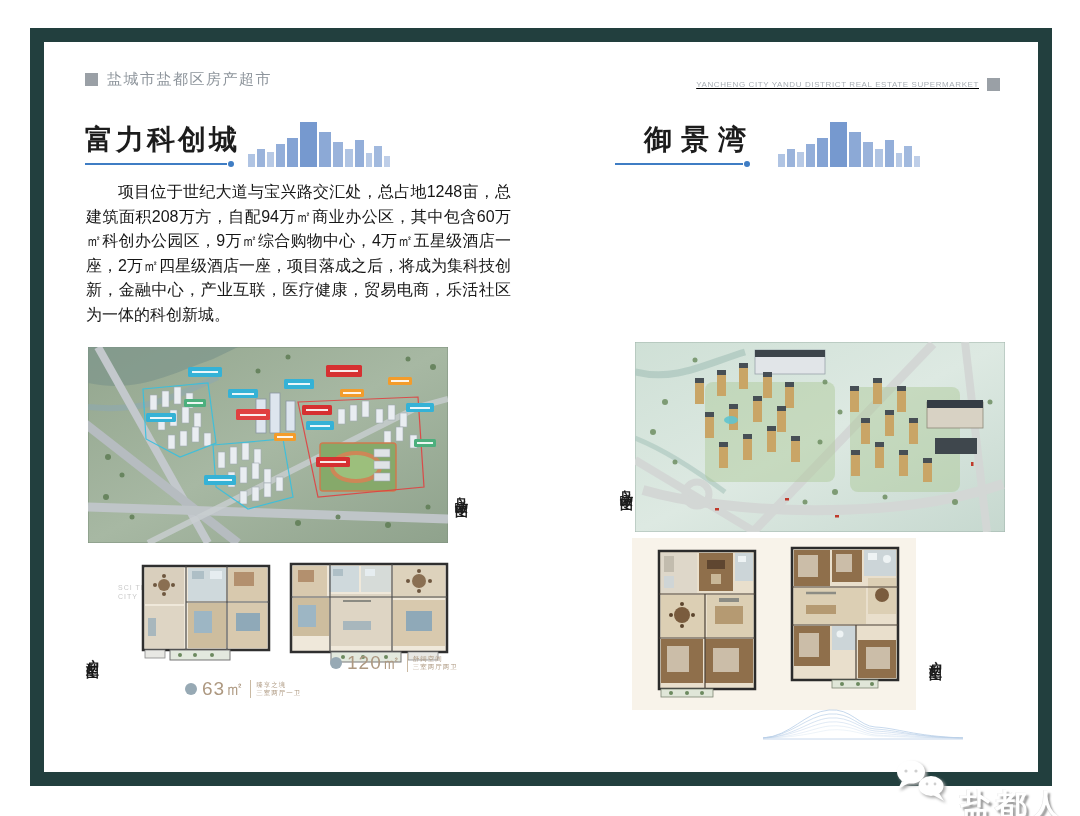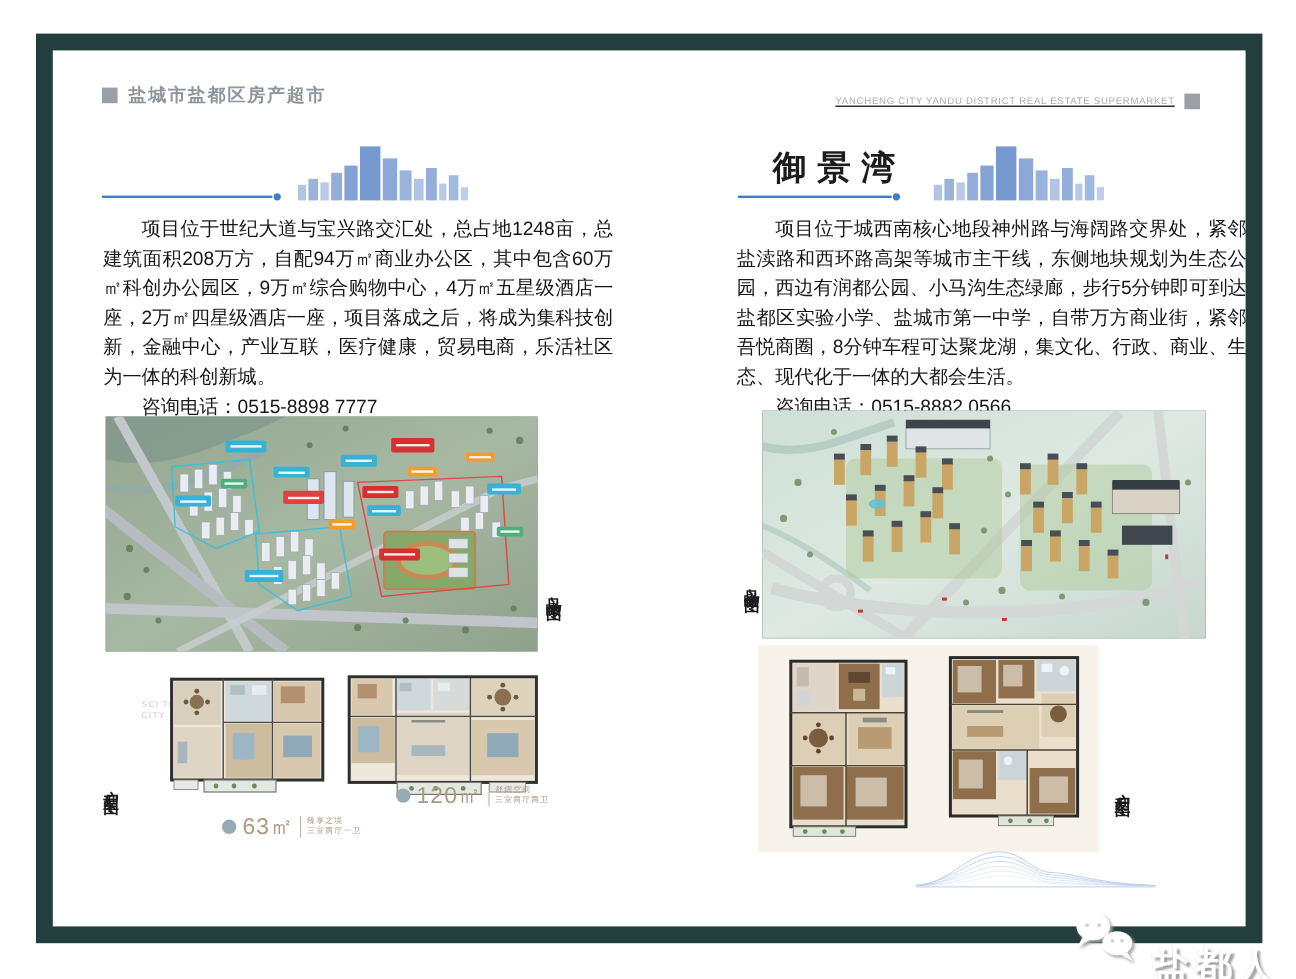--- a/index.html
+++ b/index.html
@@ -7,21 +7,21 @@
     position:relative; width:1080px; height:816px; background:#fff;
     font-family:"Liberation Sans","DejaVu Sans",sans-serif; overflow:hidden;
   }
   .frame {
     position:absolute; left:30px; top:28px; width:1022px; height:758px;
     border:14px solid var(--frame-color,#223f3e); box-sizing:border-box;
   }
   
   .hdr-left { position:absolute; left:85px; top:70px; display:flex; align-items:center; gap:9px; }
   .hdr-sq { width:13px; height:13px; background:var(--header-gray,#9aa0a6); }
-  .hdr-left .hdr-txt { font-size:15px; font-weight:bold; color:#8e959c; letter-spacing:1.5px; }
+  .hdr-left .hdr-txt { font-size:15px; font-weight:normal; color:#8e959c; letter-spacing:1.5px; }
   .hdr-right { position:absolute; right:80px; top:78px; display:flex; align-items:center; gap:8px;text-decoration:underline; }
   .hdr-right .hdr-txt-en { font-size:8px; color:#a8aeb4; letter-spacing:0.6px; }
   
   .col-title {
     position:absolute; font-family:"Liberation Serif","DejaVu Serif",serif;
     font-size:28px; font-weight:bold; color:#1c1c1c; letter-spacing:3px;
   }
   .col-title.right { letter-spacing:9px; }
   .title-line { position:absolute; height:2px; background:var(--accent-blue,#3f7dc4); }
   .title-line::after {
@@ -66,20 +66,21 @@
 
   <div class="hdr-left">
     <span class="hdr-sq"></span>
     <span class="hdr-txt">盐城市盐都区房产超市</span>
   </div>
   <div class="hdr-right">
     <span class="hdr-txt-en">YANCHENG CITY YANDU DISTRICT REAL ESTATE SUPERMARKET</span>
     <span class="hdr-sq"></span>
   </div>
 
+  <div class="col-title" style="left:85px; top:121px;">富力科创城</div>
   <div class="title-line" style="left:85px; top:163px; width:142px;"></div>
 
   <svg class="skyline" style="left:248px; top:116px;" width="150" height="54" viewBox="0 0 150 54">
     <g fill="#6f93cc">
       <rect x="0" y="38" width="7" height="13" opacity=".55"></rect>
       <rect x="9" y="33" width="8" height="18" opacity=".7"></rect>
       <rect x="19" y="36" width="7" height="15" opacity=".5"></rect>
       <rect x="28" y="28" width="9" height="23" opacity=".75"></rect>
       <rect x="39" y="22" width="11" height="29" opacity=".85"></rect>
       <rect x="52" y="6" width="17" height="45" opacity=".95"></rect>
@@ -88,21 +89,20 @@
       <rect x="97" y="33" width="8" height="18" opacity=".55"></rect>
       <rect x="107" y="24" width="9" height="27" opacity=".75"></rect>
       <rect x="118" y="37" width="6" height="14" opacity=".5"></rect>
       <rect x="126" y="30" width="8" height="21" opacity=".65"></rect>
       <rect x="136" y="40" width="6" height="11" opacity=".45"></rect>
     </g>
   </svg>
 
   <div class="desc" style="left:85px; top:179px;">
     <p>项目位于世纪大道与宝兴路交汇处，总占地1248亩，总建筑面积208万方，自配94万㎡商业办公区，其中包含60万㎡科创办公园区，9万㎡综合购物中心，4万㎡五星级酒店一座，2万㎡四星级酒店一座，项目落成之后，将成为集科技创新，金融中心，产业互联，医疗健康，贸易电商，乐活社区为一体的科创新城。</p>
-    <p><span>咨询电话：</span><span>0515-8898 7777</span></p>
   </div>
 
   <svg class="aerial" style="left:88px; top:347px;" width="360" height="196" viewBox="0 0 360 196">
     <defs>
       <linearGradient id="g1" x1="0" y1="0" x2="1" y2="1">
         <stop offset="0" stop-color="#93a68e"></stop>
           <stop offset=".5" stop-color="#a7b8a3"></stop>
           <stop offset="1" stop-color="#8fa28c"></stop>
       </linearGradient>
     </defs>
@@ -317,24 +317,20 @@
       <rect x="71" y="16" width="12" height="35" opacity=".8"></rect>
       <rect x="85" y="26" width="10" height="25" opacity=".7"></rect>
       <rect x="97" y="33" width="8" height="18" opacity=".55"></rect>
       <rect x="107" y="24" width="9" height="27" opacity=".75"></rect>
       <rect x="118" y="37" width="6" height="14" opacity=".5"></rect>
       <rect x="126" y="30" width="8" height="21" opacity=".65"></rect>
       <rect x="136" y="40" width="6" height="11" opacity=".45"></rect>
     </g>
   </svg>
 
-  <div class="desc" style="left:613px; top:179px;">
-    <p>项目位于城西南核心地段神州路与海阔路交界处，紧邻盐渎路和西环路高架等城市主干线，东侧地块规划为生态公园，西边有润都公园、小马沟生态绿廊，步行5分钟即可到达盐都区实验小学、盐城市第一中学，自带万方商业街，紧邻吾悦商圈，8分钟车程可达聚龙湖，集文化、行政、商业、生态、现代化于一体的大都会生活。</p>
-    <p><span>咨询电话：</span><span>0515-8882 0566</span></p>
-  </div>
 
   <svg class="aerial" style="left:635px; top:342px;" width="370" height="190" viewBox="0 0 370 190">
     <defs>
       <linearGradient id="g2" x1="0" y1="0" x2="1" y2="1">
         <stop offset="0" stop-color="#cfe0d6"></stop>
           <stop offset=".5" stop-color="#dde9e2"></stop>
           <stop offset="1" stop-color="#c6d8cf"></stop>
       </linearGradient>
     </defs>
     <rect width="370" height="190" fill="url(#g2)" stroke="#9fb3aa"></rect>

